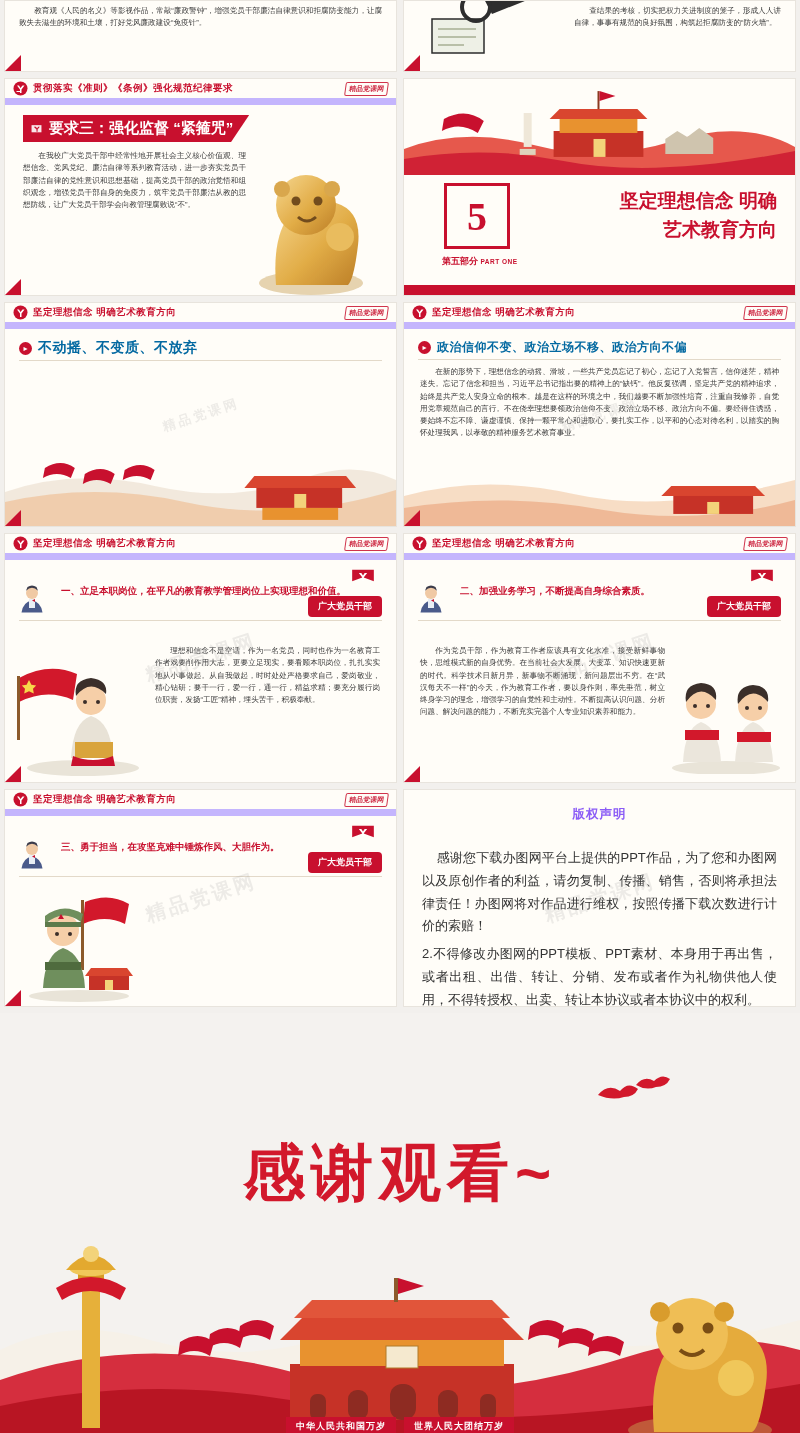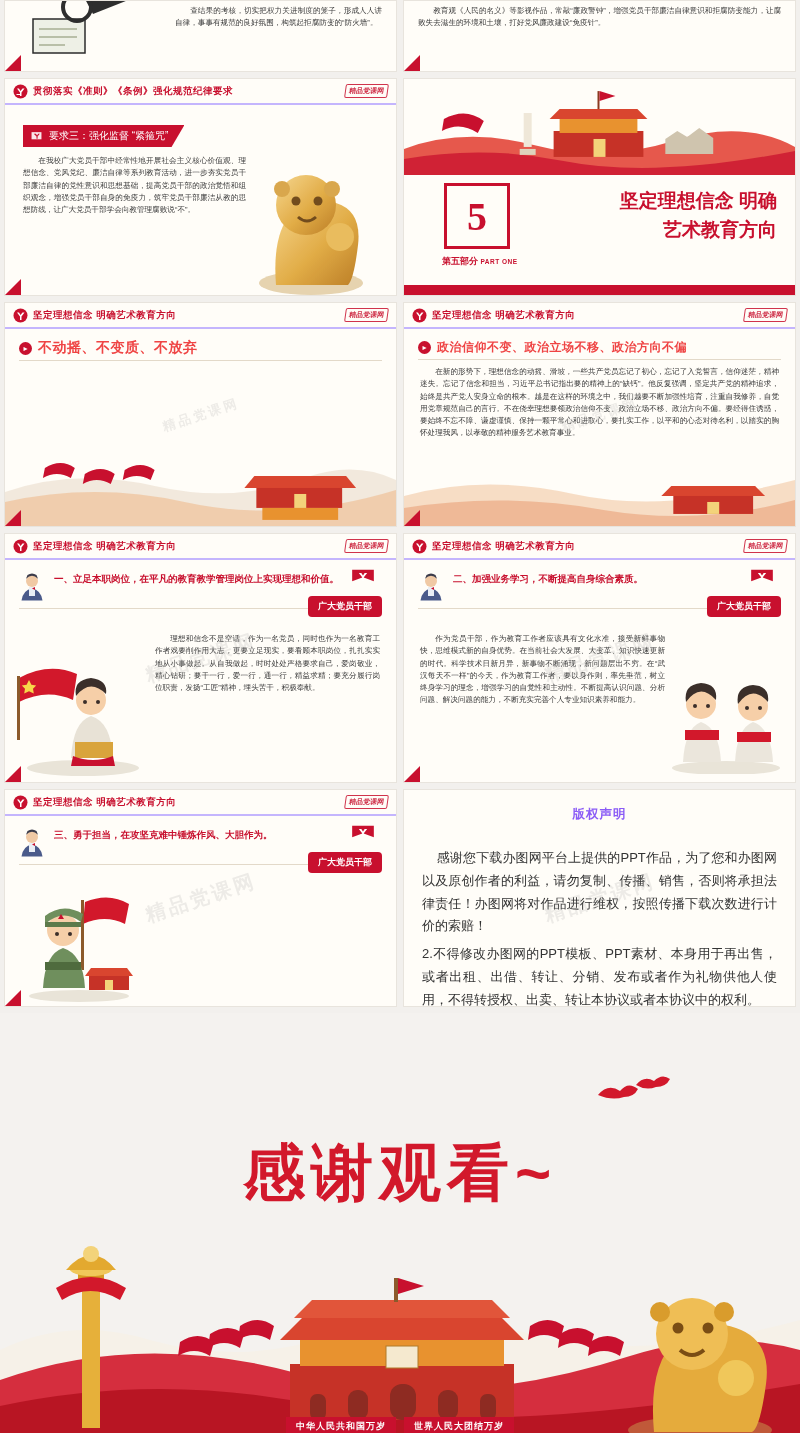--- a/index.html
+++ b/index.html
@@ -31,21 +31,21 @@
     border: 1px solid #e8e4dd;
     flex: 1 1 0;
   }
   .h-218 { height: 218px; }
   .h-225 { height: 225px; }
   .h-250 { height: 250px; }
 
   
   .s-head {
     height: 26px;
-    border-bottom: 2px solid #c4b5fd;
+    border-bottom: 7px solid #c4b5fd;
     display: flex;
     align-items: center;
     padding: 0 8px;
     position: relative;
   }
   .s-head .emblem {
     width: 15px; height: 15px; margin-right: 5px;
     flex: 0 0 auto;
   }
   .s-head .title {
@@ -87,25 +87,25 @@
   
   .toprow { display:flex; gap:6px; padding:0 4px; margin-bottom:6px; }
   .topslide { background:#fffdf8; border:1px solid #e8e4dd; height:72px; position:relative; overflow:hidden; flex:1 1 0; }
   .topslide .body-txt { padding: 4px 14px 0 14px; }
 
   
   .req-banner {
     display:inline-block;
     background:#c8102e;
     color:#fff;
-    font-size:10px;
-    font-weight:normal;
+    font-size:15px;
+    font-weight:bold;
     padding:4px 16px 4px 26px;
     position:relative;
-    margin:20px 0 0 18px;
+    margin:10px 0 0 18px;
     clip-path: polygon(0 0, 100% 0, 92% 100%, 0 100%);
   }
   .req-banner .dot {
     position:absolute; left:8px; top:50%; transform:translateY(-50%);
     width:11px; height:11px;
   }
   .lion {
     position:absolute; right:10px; bottom:0; width:150px; height:150px;
     opacity:.95;
   }
@@ -138,27 +138,27 @@
   
   .redhead {
     display:flex; align-items:center; gap:6px;
     margin:10px 0 2px 14px;
   }
   .redhead .bullet {
     width:13px; height:13px; border-radius:50%;
     background:#c8102e; color:#fff; font-size:8px;
     display:flex; align-items:center; justify-content:center;
   }
-  .redhead .txt { color:#ef4444; font-size:14px; font-weight:bold; letter-spacing:.5px; }
+  .redhead .txt { color:#0369a1; font-size:14px; font-weight:bold; letter-spacing:.5px; }
   .redhead .txt.sm { font-size:12px; }
   .rule { height:1px; background:#e3d9c9; margin:3px 14px 6px 14px; }
 
   
   .numhead {
-    display:flex; align-items:flex-start; gap:7px; margin:12px 12px 0 12px;
+    display:flex; align-items:flex-start; gap:14px; margin:24px 12px 0 12px;
   }
   .numhead .avatar {
     width:30px; height:30px; flex:0 0 auto;
   }
   .numhead .nh-txt {
     color:#c8102e; font-size:9.5px; font-weight:bold; line-height:1.55;
   }
   .tagbtn {
     position:absolute; right:14px; top:62px;
     background:#c8102e; color:#fff; font-size:9px; font-weight:bold;
@@ -205,36 +205,36 @@
     background:#c8102e; color:#fff; font-size:9px; padding:3px 10px;
     letter-spacing:1px; font-weight:bold;
   }
 </style>
 </head>
 <body>
 
 <div class="deck">
 
   <div class="toprow">
+    <div class="topslide">
+      <div class="body-txt">教育观《人民的名义》等影视作品，常敲“廉政警钟”，增强党员干部廉洁自律意识和拒腐防变能力，让腐败失去滋生的环境和土壤，打好党风廉政建设“免疫针”。</div>
+      <div class="corner-bl"></div>
+    </div>
     <div class="topslide">
 
       <svg style="position:absolute;left:10px;top:-42px;width:150px;height:110px" viewBox="0 0 150 110">
         <rect x="18" y="60" width="52" height="34" fill="#eef0e6" stroke="#2b2b2b" stroke-width="1.5"></rect>
         <line x1="24" y1="70" x2="62" y2="70" stroke="#b9bfa8" stroke-width="2"></line>
         <line x1="24" y1="78" x2="62" y2="78" stroke="#b9bfa8" stroke-width="2"></line>
         <line x1="24" y1="86" x2="50" y2="86" stroke="#b9bfa8" stroke-width="2"></line>
         <path d="M70 40 L118 22 L126 36 L78 55 Z" fill="#2e2e2e"></path>
         <circle cx="62" cy="48" r="14" fill="none" stroke="#2e2e2e" stroke-width="4"></circle>
         <path d="M95 8 q20 -8 34 6 l-10 10 q-12 -10 -24 -4z" fill="#d2182b"></path>
       </svg>
       <div class="body-txt" style="padding-left:170px;">查结果的考核，切实把权力关进制度的笼子，形成人人讲自律，事事有规范的良好氛围，构筑起拒腐防变的“防火墙”。</div>
-      <div class="corner-bl"></div>
-    </div>
-    <div class="topslide">
-      <div class="body-txt">教育观《人民的名义》等影视作品，常敲“廉政警钟”，增强党员干部廉洁自律意识和拒腐防变能力，让腐败失去滋生的环境和土壤，打好党风廉政建设“免疫针”。</div>
       <div class="corner-bl"></div>
     </div>
   </div>
 
   <div class="row">
 
     <div class="slide h-218 corner-bl">
       <div class="s-head">
         <svg class="emblem" viewBox="0 0 30 30">
           <circle cx="15" cy="15" r="14" fill="#c8102e"></circle>

